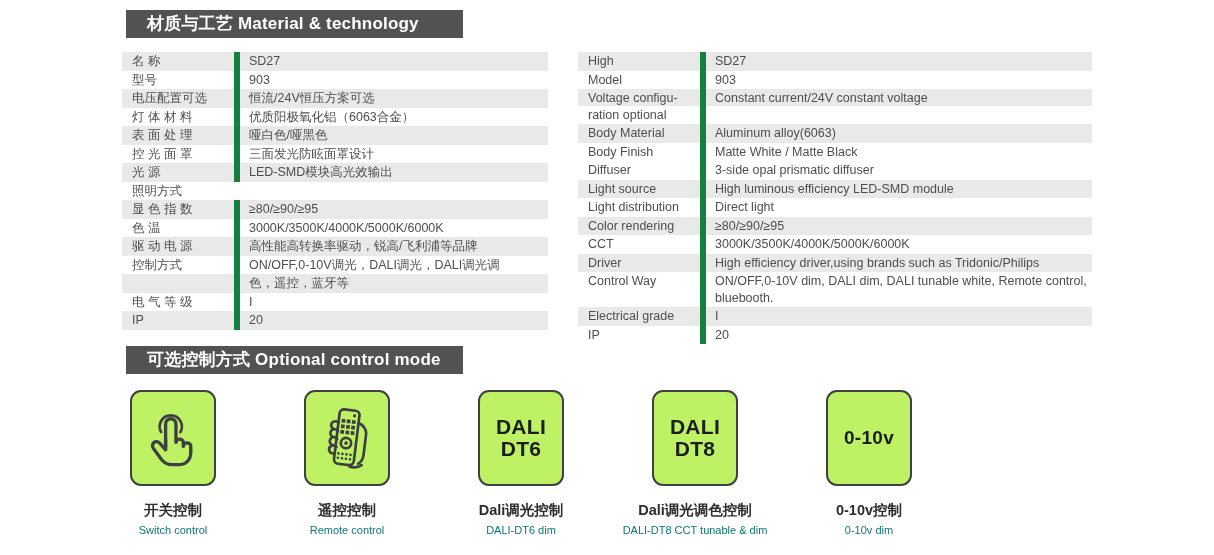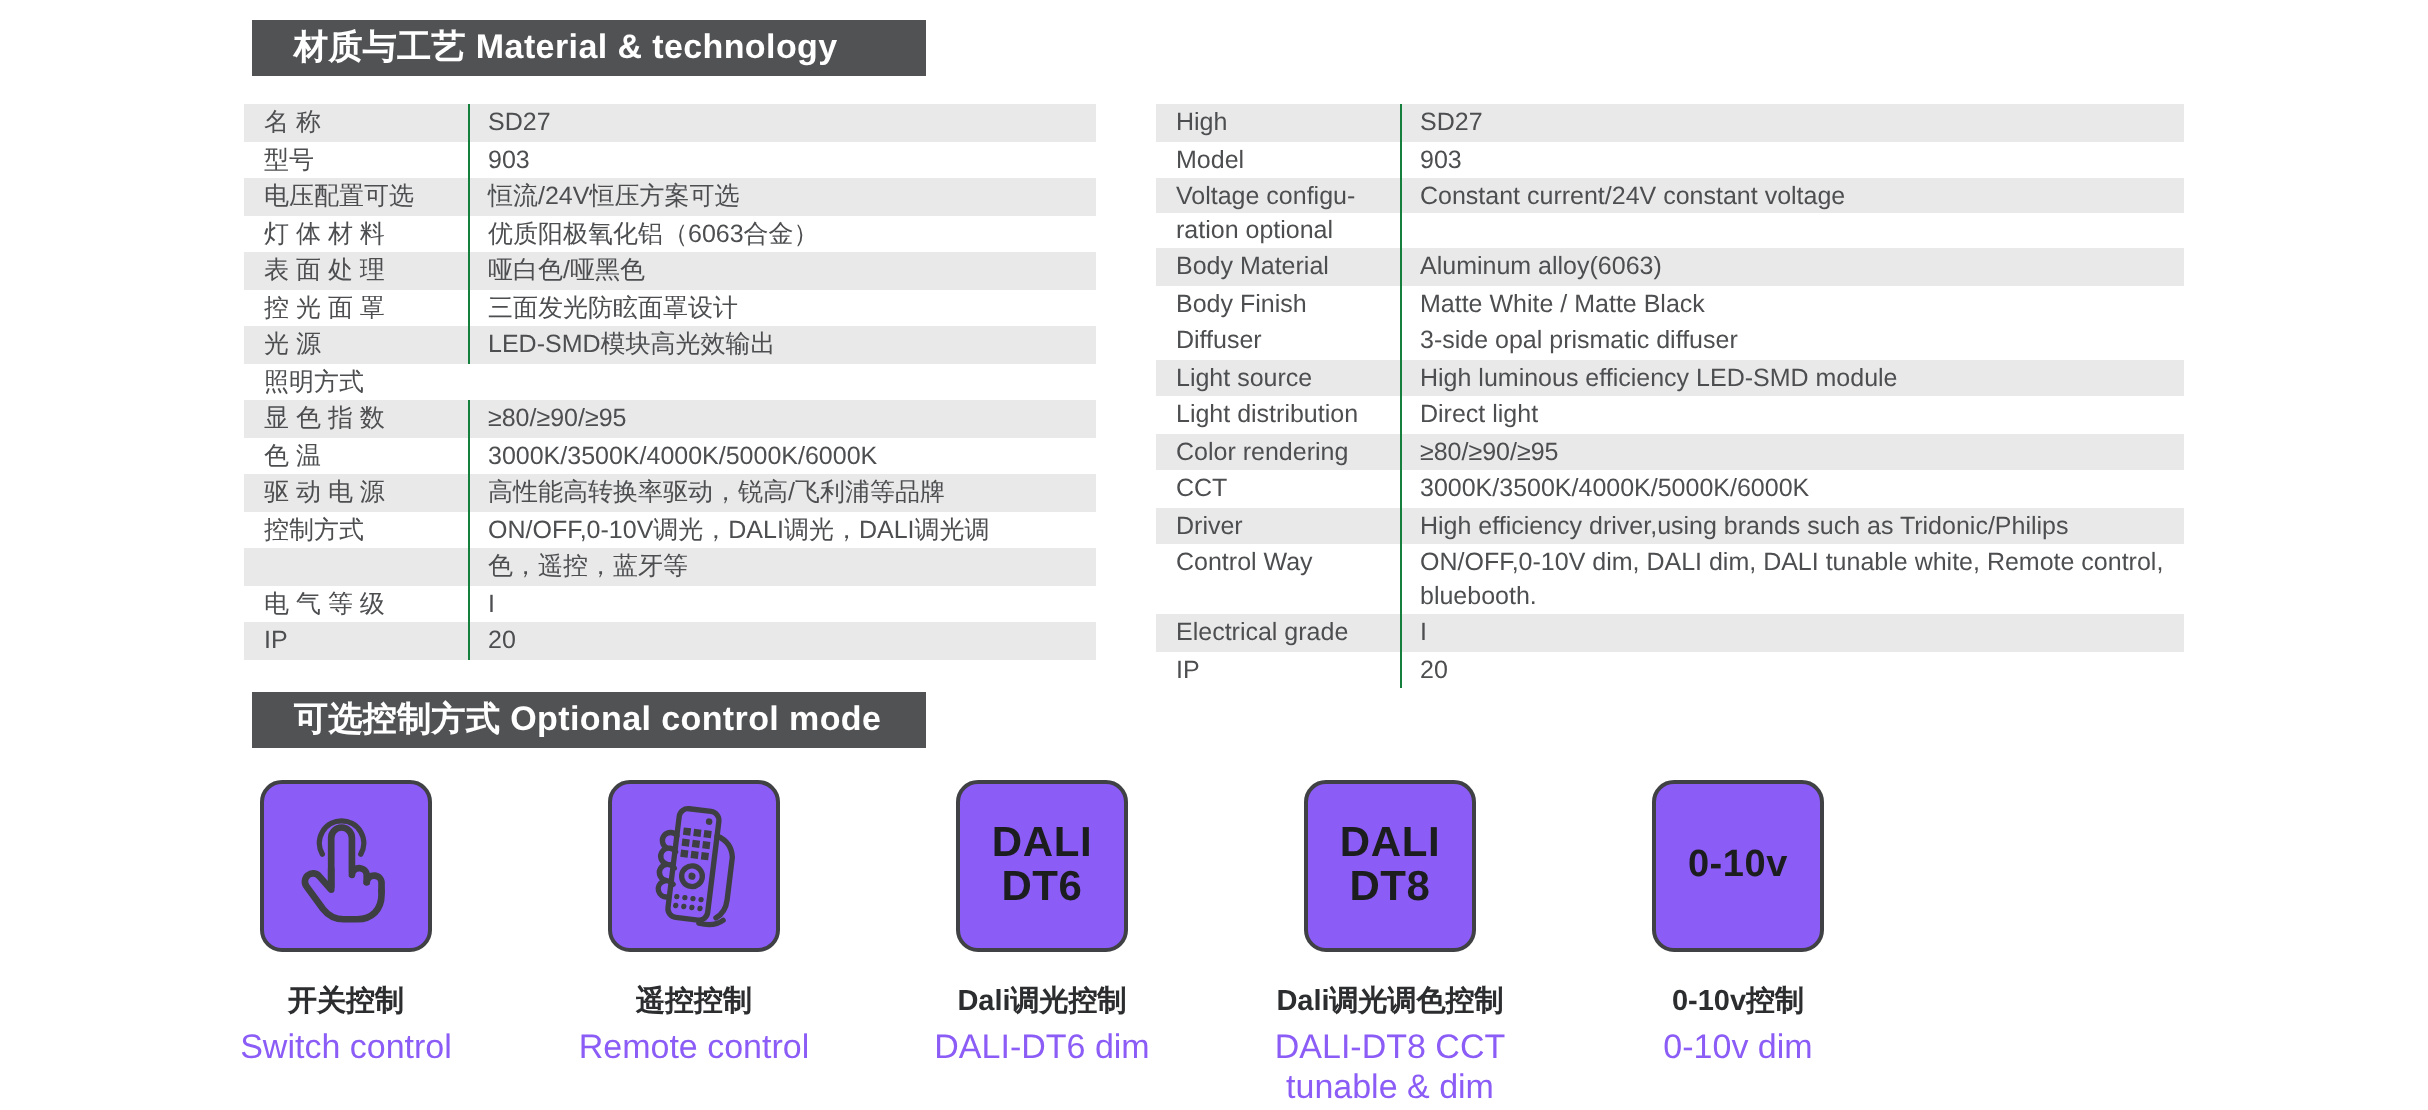--- a/index.html
+++ b/index.html
@@ -23,40 +23,40 @@
   #table-en{left:578px;width:514px;}
   .trow{display:flex;align-items:stretch;}
   #table-cn .trow{min-height:18px;}
   #table-en .trow{min-height:17px;}
   .trow.shade{background:#e9e9ea;}
   .trow.half-shade{background:linear-gradient(to bottom,#e9e9ea 50%,#ffffff 50%);}
   .tlabel{flex:0 0 auto;box-sizing:border-box;padding:1px 4px 1px 10px;}
   #table-cn .tlabel{width:112px;}
   #table-en .tlabel{width:122px;}
   .tval{
-    flex:1 1 auto;box-sizing:border-box;border-left:1px solid #15803d;
+    flex:1 1 auto;box-sizing:border-box;border-left:6px solid #15803d;
     padding:1px 4px 1px 9px;
   }
   #table-cn .tval{white-space:nowrap;}
   
   #modes{position:absolute;left:86px;top:390px;width:1044px;display:flex;}
   .mode{width:174px;text-align:center;}
   .icon-box{
-    width:86px;height:86px;margin:0 auto;border:2px solid #3f4144;
+    width:86px;height:96px;margin:0 auto;border:2px solid #3f4144;
     border-radius:11px;box-sizing:border-box;display:flex;
-    align-items:center;justify-content:center;background:#8b5cf6;
+    align-items:center;justify-content:center;background:#bef264;
   }
   .icon-box svg{width:74px;height:74px;display:block;}
   .icon-text{
     font-weight:bold;color:#1c1d1f;font-size:21px;line-height:1.06;
     letter-spacing:0.3px;
   }
   .icon-text.single{font-size:19px;}
   .label-cn{margin-top:15px;font-size:14.5px;font-weight:bold;color:#2c2d2f;}
-  .label-en{margin-top:4px;font-size:17px;color:#8b5cf6;}
+  .label-en{margin-top:4px;font-size:11px;color:#0f766e;}
   .stroke{fill:none;stroke:#3d3f42;stroke-width:4.5;stroke-linecap:round;stroke-linejoin:round;}
   .thin{stroke-width:3.6;}
   .fillg{fill:#3d3f42;stroke:none;}
 </style>
 </head>
 <body>
 
 <div class="bar" id="bar1">
   <span>材质与工艺  Material &amp; technology</span>
 </div>

